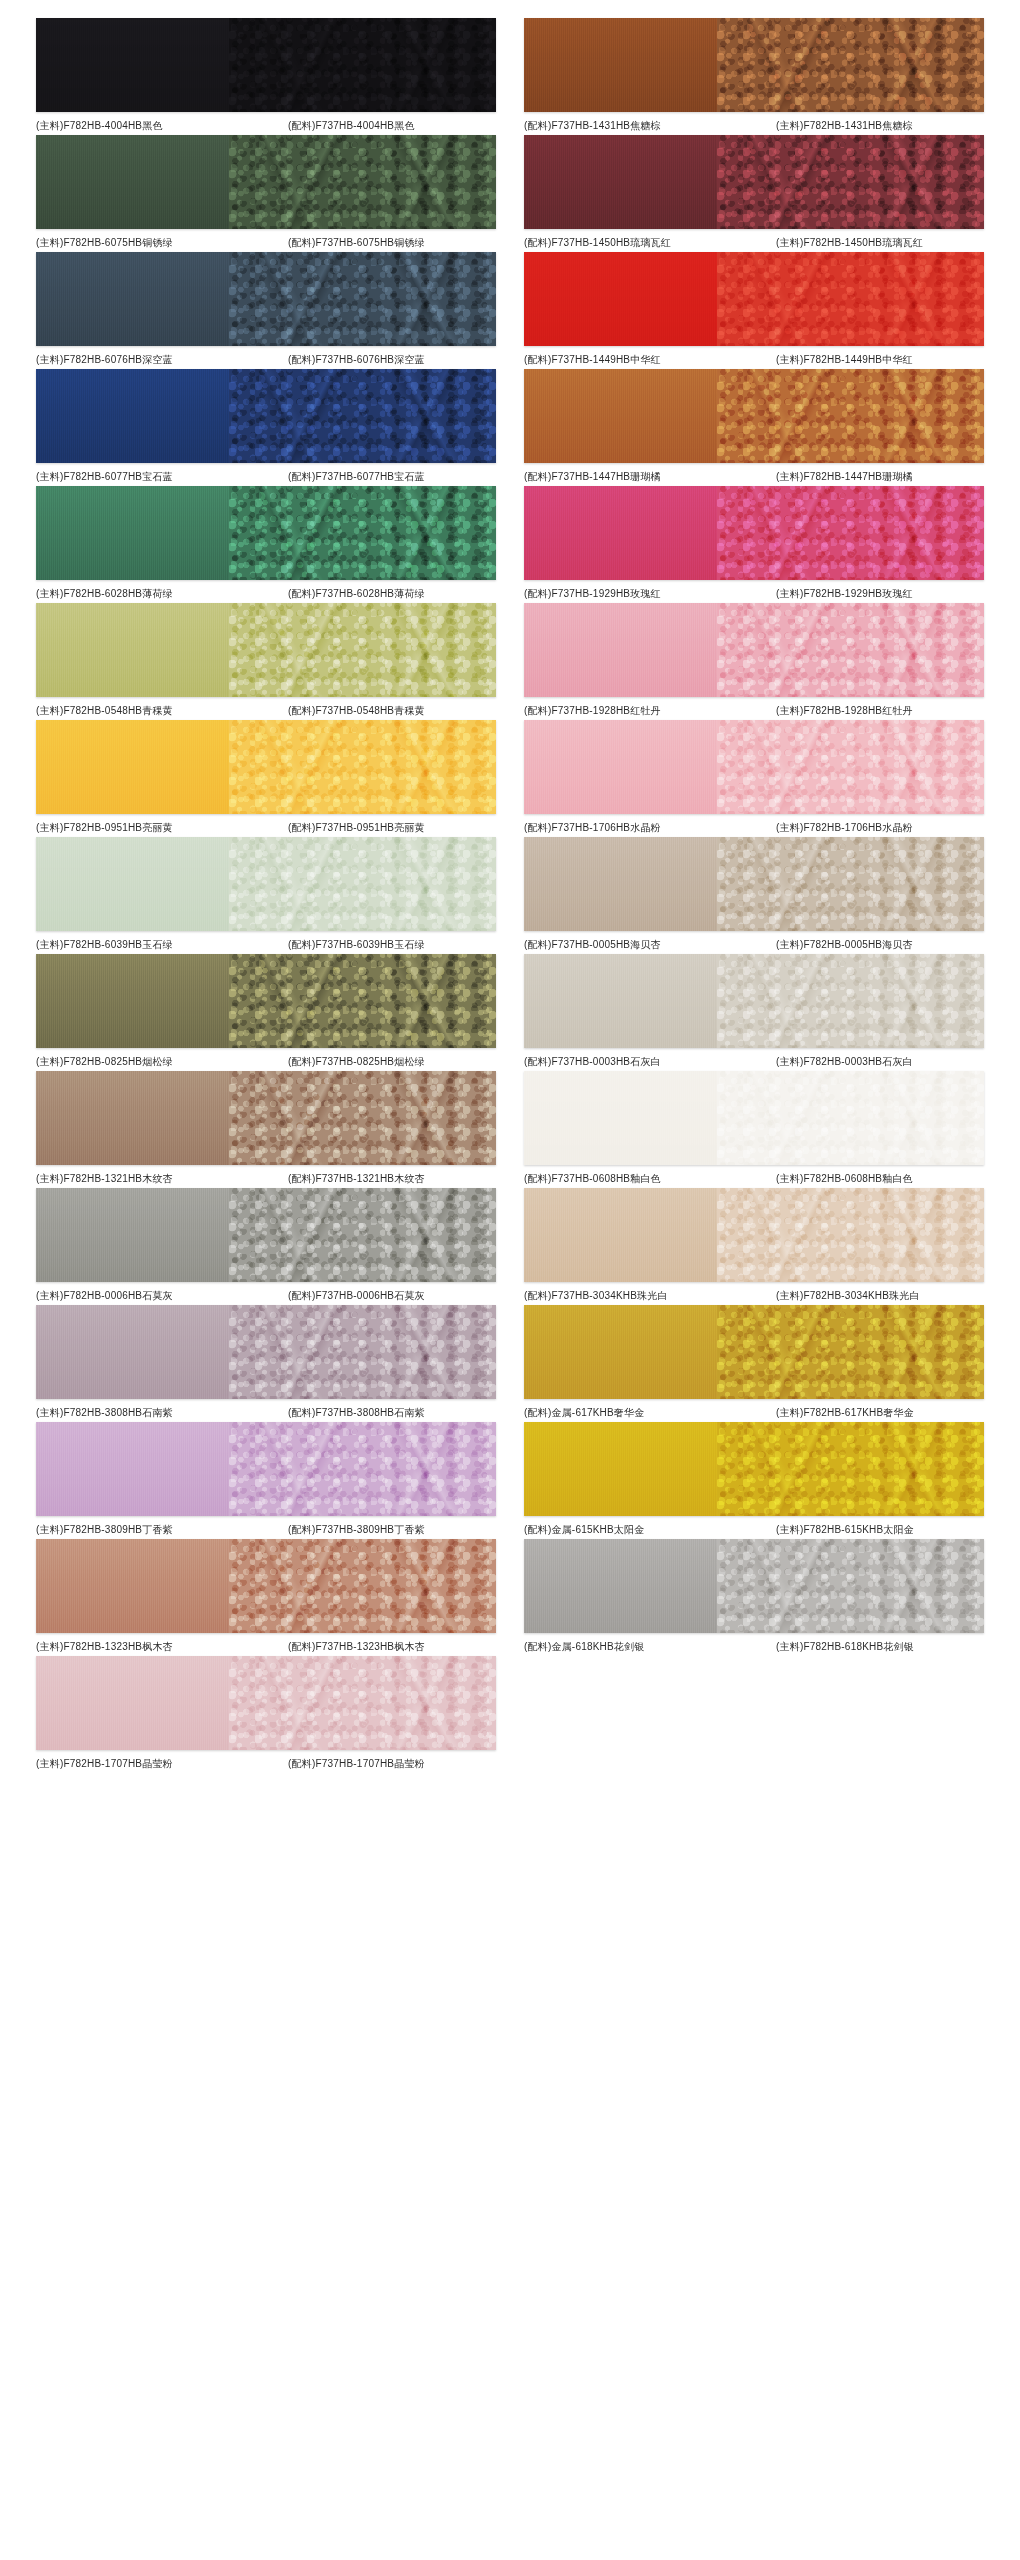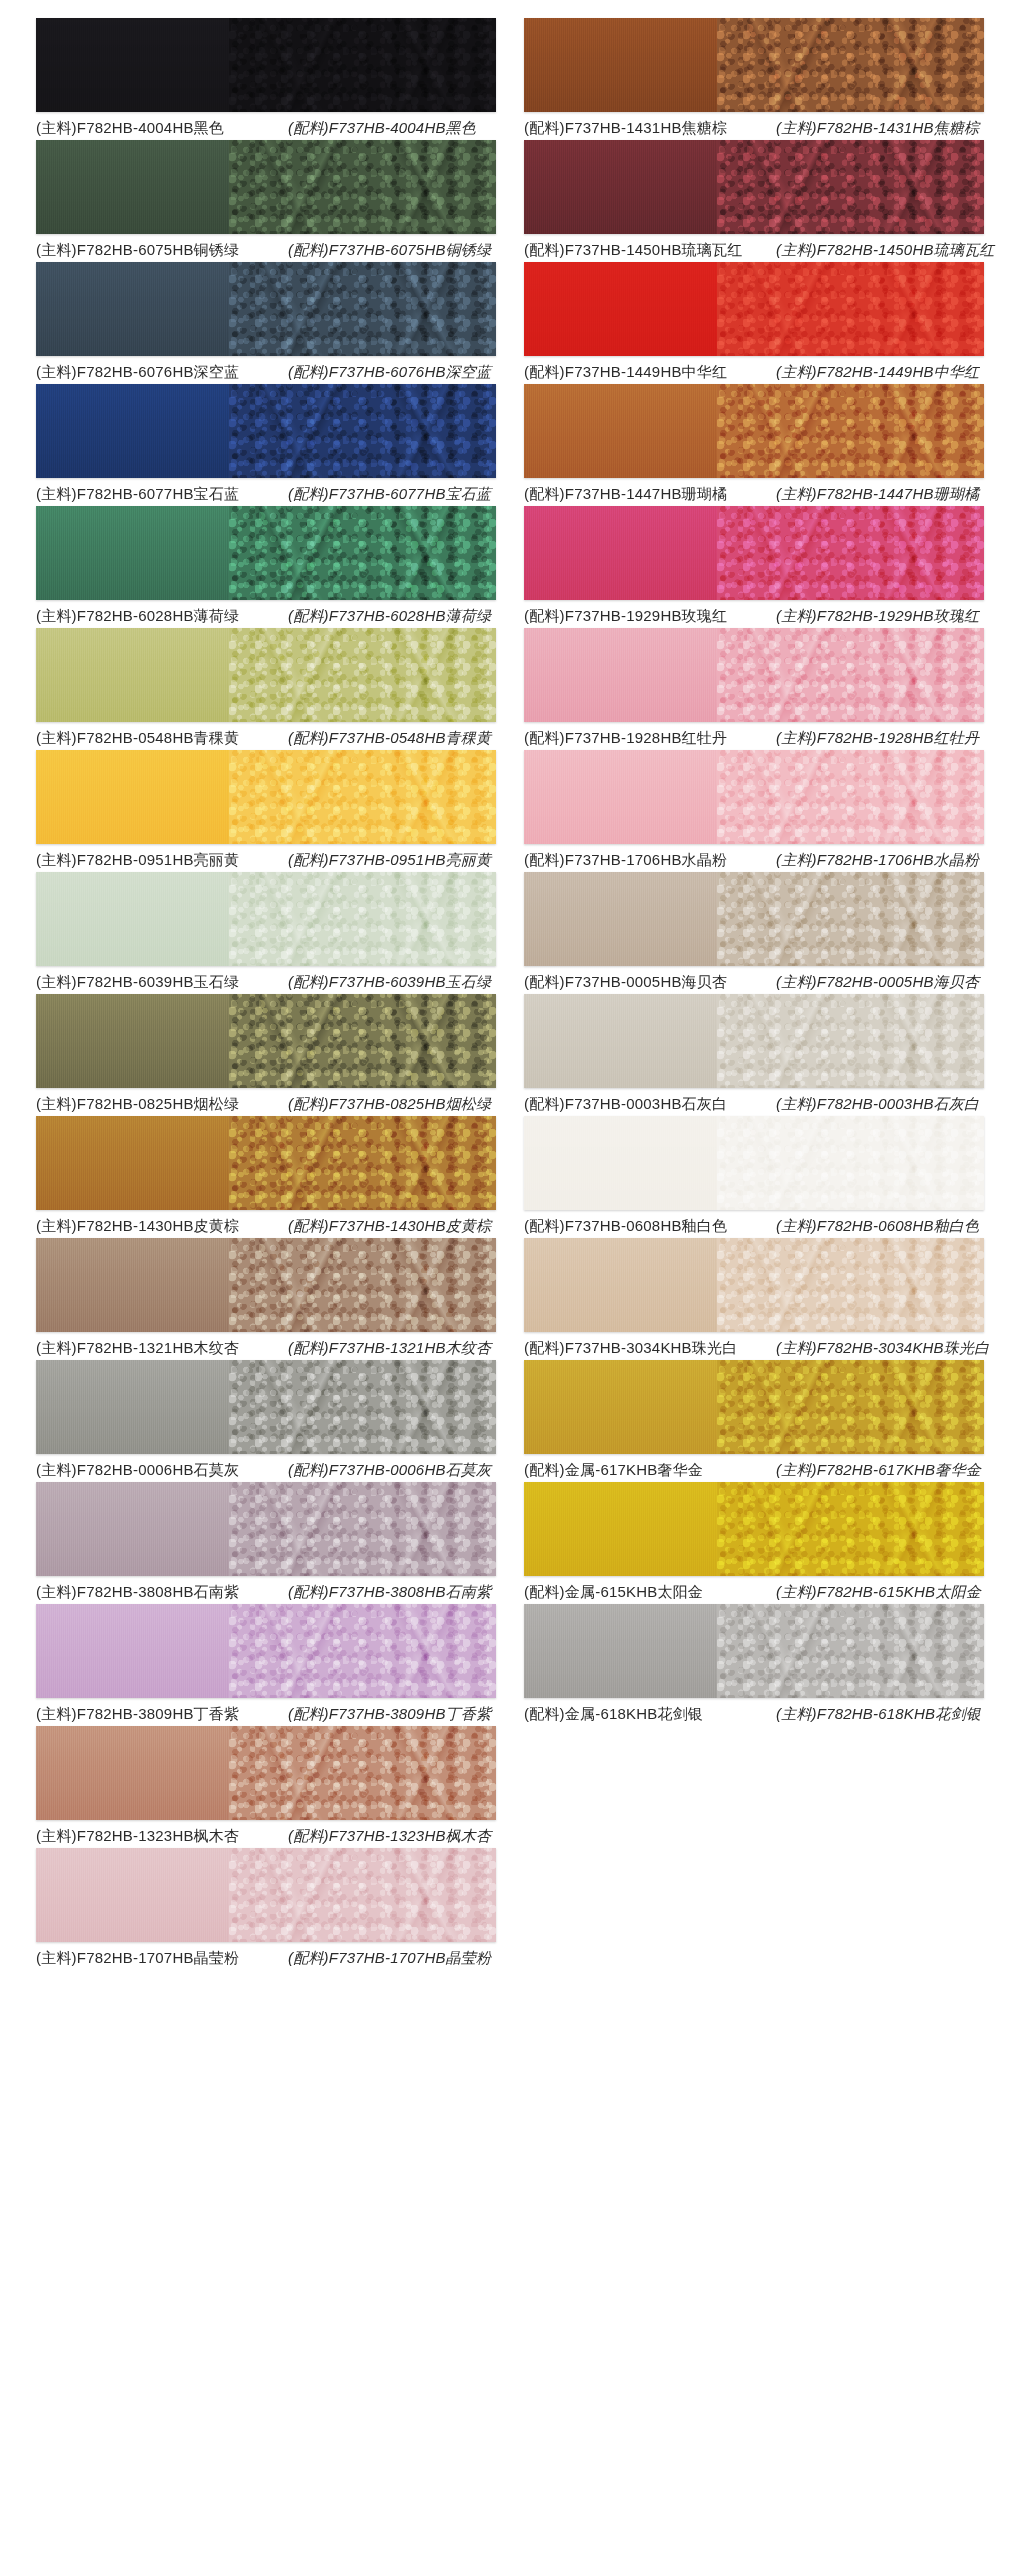--- a/index.html
+++ b/index.html
@@ -106,30 +106,30 @@
       linear-gradient(-118deg, rgba(0,0,0,0) 70%, rgba(255,255,255,0.16) 73%,
         rgba(0,0,0,0.16) 75%, rgba(0,0,0,0) 78%);
     mix-blend-mode: overlay;
   }
 
   .caption {
     display: flex;
     align-items: flex-end;
     width: 460px;
     margin: 7px auto 0 auto;
-    font-size: 15px;
+    font-size: 10px;
     color: #2b2b2b;
     letter-spacing: 0.2px;
     white-space: nowrap;
   }
   .col-left .caption { margin-left: 18px; }
   .col-right .caption { margin-left: 14px; }
 
   .cap-a { width: 252px; }
-  .cap-b { width: 208px; font-style: italic; }
+  .cap-b { width: 208px; }
 </style>
 </head>
 <body>
 
 <div class="sheet">
   <div class="col col-left" id="col-left">
       <div class="entry">
         <div class="swatch">
           <div class="half half-smooth" style="background: rgb(23, 22, 26);"></div>
           <div class="half half-grain" style="background: rgb(18, 17, 20);"></div>
@@ -214,30 +214,20 @@
           <div class="half half-smooth" style="background: rgb(124, 120, 83);"></div>
           <div class="half half-grain" style="background: rgb(123, 121, 82);"></div>
         </div>
         <div class="caption">
           <span class="cap-a">(主料)F782HB-0825HB烟松绿</span>
           <span class="cap-b">(配料)F737HB-0825HB烟松绿</span>
         </div>
       </div>
       <div class="entry">
         <div class="swatch">
-          <div class="half half-smooth" style="background: rgb(176, 120, 47);"></div>
-          <div class="half half-grain" style="background: rgb(176, 124, 54);"></div>
-        </div>
-        <div class="caption">
-          <span class="cap-a">(主料)F782HB-1430HB皮黄棕</span>
-          <span class="cap-b">(配料)F737HB-1430HB皮黄棕</span>
-        </div>
-      </div>
-      <div class="entry">
-        <div class="swatch">
           <div class="half half-smooth" style="background: rgb(165, 135, 113);"></div>
           <div class="half half-grain" style="background: rgb(169, 139, 117);"></div>
         </div>
         <div class="caption">
           <span class="cap-a">(主料)F782HB-1321HB木纹杏</span>
           <span class="cap-b">(配料)F737HB-1321HB木纹杏</span>
         </div>
       </div>
       <div class="entry">
         <div class="swatch">

